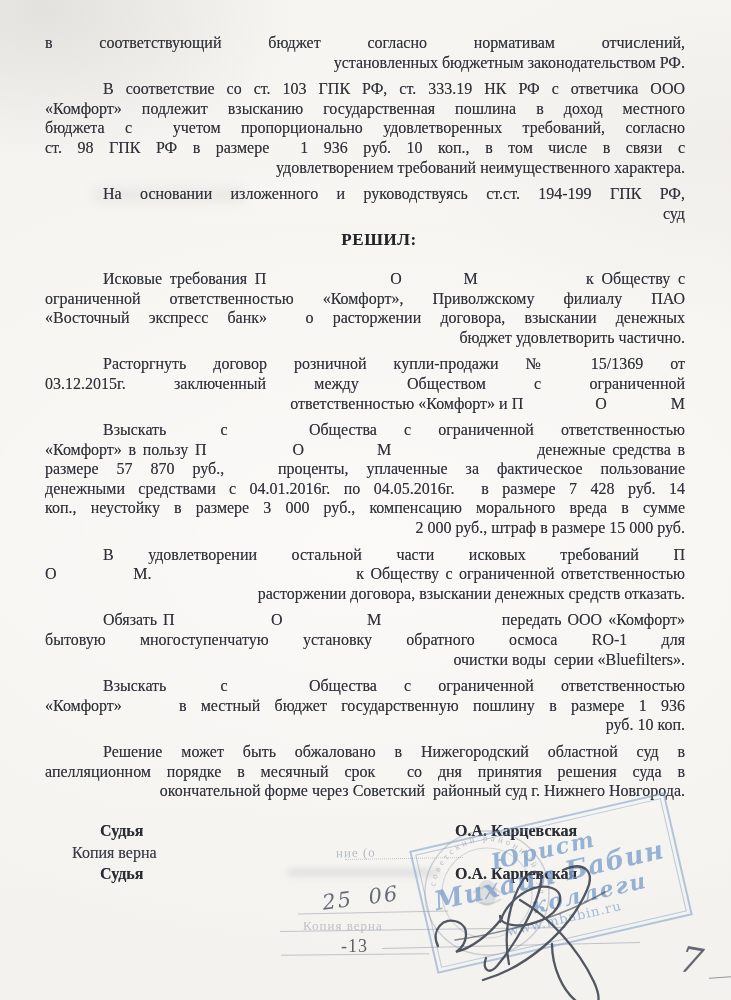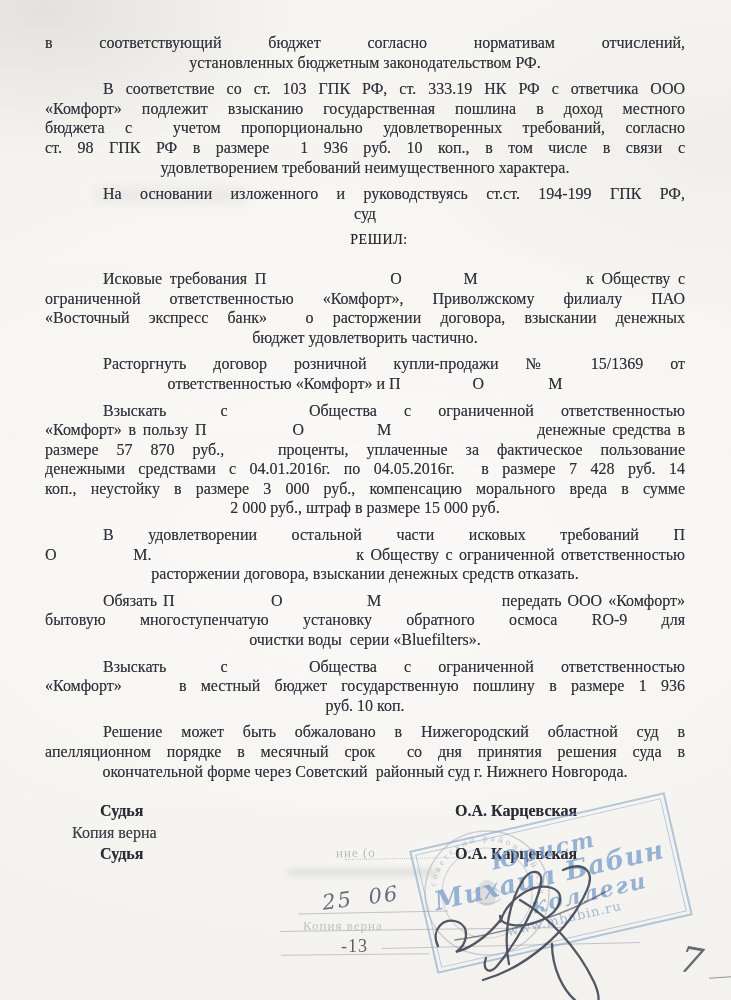--- a/index.html
+++ b/index.html
@@ -15,25 +15,25 @@
     box-sizing:border-box;
   }
   .content{
     position:absolute; left:38px; top:26px; width:654px; z-index:2;
     font-size:16px; line-height:19.6px;
     text-shadow:0 0 .45px rgba(46,48,58,.55);
   }
   .para{margin:7px;}
   .tline{white-space:normal;}
   .tline.just{text-align:justify; text-align-last:justify;}
-  .tline.lastline{text-align:center;}
+  .tline.lastline{text-align:right;}
   .para.indent .tline.first{text-indent:58px;}
   .heading{
-    font-weight:normal; text-align:center; padding-left:28px;
-    letter-spacing:.6px; font-size:14px; margin:0 0 19px 0; color:#23252c;
+    font-weight:bold; text-align:center; padding-left:28px;
+    letter-spacing:.6px; font-size:17px; margin:0 0 19px 0; color:#23252c;
   }
   .sigblock{margin-top:19px;}
   .sigrow{position:relative; height:21px; line-height:21px;}
   .sigrow.r1{margin-top:0;}
   .sigrow.r2{margin-top:1px;}
   .sigrow.r3{margin-top:0;}
   .siglabel{position:absolute; left:62px; font-weight:bold; color:#2b2d35;}
   .signame{position:absolute; left:417px; font-weight:bold; color:#2b2d35;}
   .copynote{position:absolute; left:34px; color:#3a3d46;}
 
@@ -140,38 +140,39 @@
         </div>
         <div class="heading">РЕШИЛ:</div>
         <div class="para indent">
           <div class="tline just first">Исковые требования П&nbsp;&nbsp;&nbsp;&nbsp;&nbsp;&nbsp;&nbsp;&nbsp;&nbsp;&nbsp;&nbsp;&nbsp;&nbsp;&nbsp;&nbsp;&nbsp;О&nbsp;&nbsp;&nbsp;&nbsp;&nbsp;&nbsp;&nbsp;&nbsp;М&nbsp;&nbsp;&nbsp;&nbsp;&nbsp;&nbsp;&nbsp;&nbsp;&nbsp;&nbsp;&nbsp;&nbsp;&nbsp;&nbsp;к Обществу с</div>
           <div class="tline just">ограниченной ответственностью «Комфорт», Приволжскому филиалу ПАО</div>
           <div class="tline just">«Восточный экспресс банк» &nbsp;о расторжении договора, взыскании денежных</div>
           <div class="tline lastline">бюджет удовлетворить частично.</div>
         </div>
         <div class="para indent">
           <div class="tline just first">Расторгнуть договор розничной купли-продажи № 15/1369 от</div>
+          <div class="tline just">03.12.2015г. заключенный между Обществом с ограниченной</div>
           <div class="tline lastline">ответственностью «Комфорт» и П&nbsp;&nbsp;&nbsp;&nbsp;&nbsp;&nbsp;&nbsp;&nbsp;&nbsp;&nbsp;&nbsp;&nbsp;&nbsp;&nbsp;&nbsp;&nbsp;&nbsp;&nbsp;О&nbsp;&nbsp;&nbsp;&nbsp;&nbsp;&nbsp;&nbsp;&nbsp;&nbsp;&nbsp;&nbsp;&nbsp;&nbsp;&nbsp;&nbsp;&nbsp;М</div>
         </div>
         <div class="para indent">
           <div class="tline just first">Взыскать&nbsp;&nbsp;с&nbsp;&nbsp;&nbsp;Общества с ограниченной ответственностью</div>
           <div class="tline just">«Комфорт» в пользу П&nbsp;&nbsp;&nbsp;&nbsp;&nbsp;&nbsp;&nbsp;&nbsp;&nbsp;&nbsp;&nbsp;&nbsp;&nbsp;О&nbsp;&nbsp;&nbsp;&nbsp;&nbsp;&nbsp;&nbsp;&nbsp;&nbsp;&nbsp;&nbsp;М&nbsp;&nbsp;&nbsp;&nbsp;&nbsp;&nbsp;&nbsp;&nbsp;&nbsp;&nbsp;&nbsp;&nbsp;&nbsp;&nbsp;&nbsp;&nbsp;&nbsp;&nbsp;&nbsp;&nbsp;&nbsp;&nbsp;денежные средства в</div>
           <div class="tline just">размере 57&nbsp;870 руб., &nbsp; проценты, уплаченные за фактическое пользование</div>
           <div class="tline just">денежными средствами с 04.01.2016г. по 04.05.2016г. &nbsp;в размере 7&nbsp;428 руб. 14</div>
           <div class="tline just">коп., неустойку в размере 3&nbsp;000 руб., компенсацию морального вреда в сумме</div>
           <div class="tline lastline">2&nbsp;000 руб., штраф в размере 15&nbsp;000 руб.</div>
         </div>
         <div class="para indent">
           <div class="tline just first">В удовлетворении остальной части исковых требований П</div>
           <div class="tline just">О&nbsp;&nbsp;&nbsp;&nbsp;&nbsp;&nbsp;&nbsp;&nbsp;&nbsp;&nbsp;&nbsp;&nbsp;М.&nbsp;&nbsp;&nbsp;&nbsp;&nbsp;&nbsp;&nbsp;&nbsp;&nbsp;&nbsp;&nbsp;&nbsp;&nbsp;&nbsp;&nbsp;&nbsp;&nbsp;&nbsp;&nbsp;&nbsp;&nbsp;&nbsp;&nbsp;&nbsp;&nbsp;&nbsp;&nbsp;&nbsp;&nbsp;&nbsp;&nbsp;&nbsp;к Обществу с ограниченной ответственностью</div>
           <div class="tline lastline">расторжении договора, взыскании денежных средств отказать.</div>
         </div>
         <div class="para indent">
           <div class="tline just first">Обязать П&nbsp;&nbsp;&nbsp;&nbsp;&nbsp;&nbsp;&nbsp;&nbsp;&nbsp;&nbsp;&nbsp;&nbsp;&nbsp;&nbsp;&nbsp;&nbsp;О&nbsp;&nbsp;&nbsp;&nbsp;&nbsp;&nbsp;&nbsp;&nbsp;&nbsp;&nbsp;&nbsp;&nbsp;&nbsp;&nbsp;М&nbsp;&nbsp;&nbsp;&nbsp;&nbsp;&nbsp;&nbsp;&nbsp;&nbsp;&nbsp;&nbsp;&nbsp;&nbsp;&nbsp;&nbsp;&nbsp;&nbsp;&nbsp;&nbsp;&nbsp;передать ООО «Комфорт»</div>
-          <div class="tline just">бытовую многоступенчатую установку обратного осмоса RO-9 для</div>
+          <div class="tline just">бытовую многоступенчатую установку обратного осмоса RO-1 для</div>
           <div class="tline lastline">очистки воды &nbsp;серии «Bluefilters».</div>
         </div>
         <div class="para indent">
           <div class="tline just first">Взыскать&nbsp;&nbsp;с&nbsp;&nbsp;&nbsp;Общества с ограниченной ответственностью</div>
           <div class="tline just">«Комфорт»&nbsp;&nbsp;&nbsp; в местный бюджет государственную пошлину в размере 1&nbsp;936</div>
           <div class="tline lastline">руб. 10 коп.</div>
         </div>
         <div class="para indent">
           <div class="tline just first">Решение может быть обжаловано в Нижегородский областной суд в</div>
           <div class="tline just">апелляционном порядке в месячный срок &nbsp;со дня принятия решения суда в</div>

